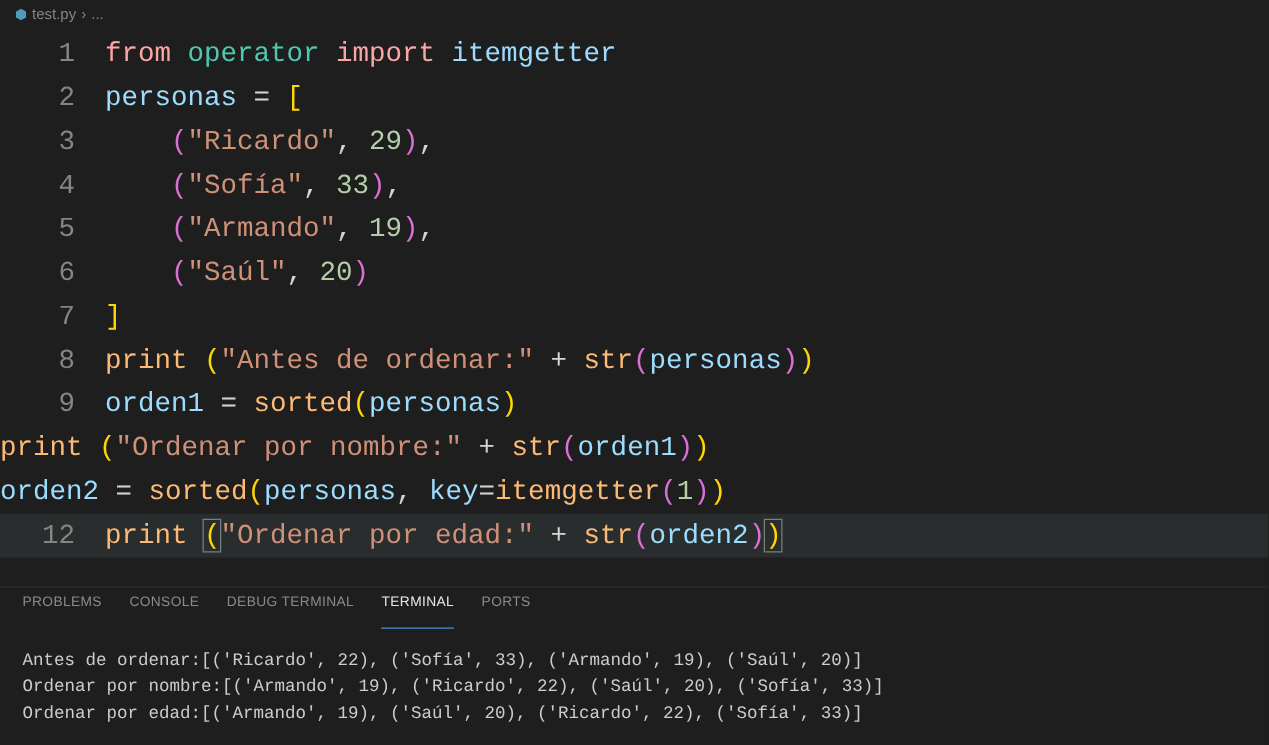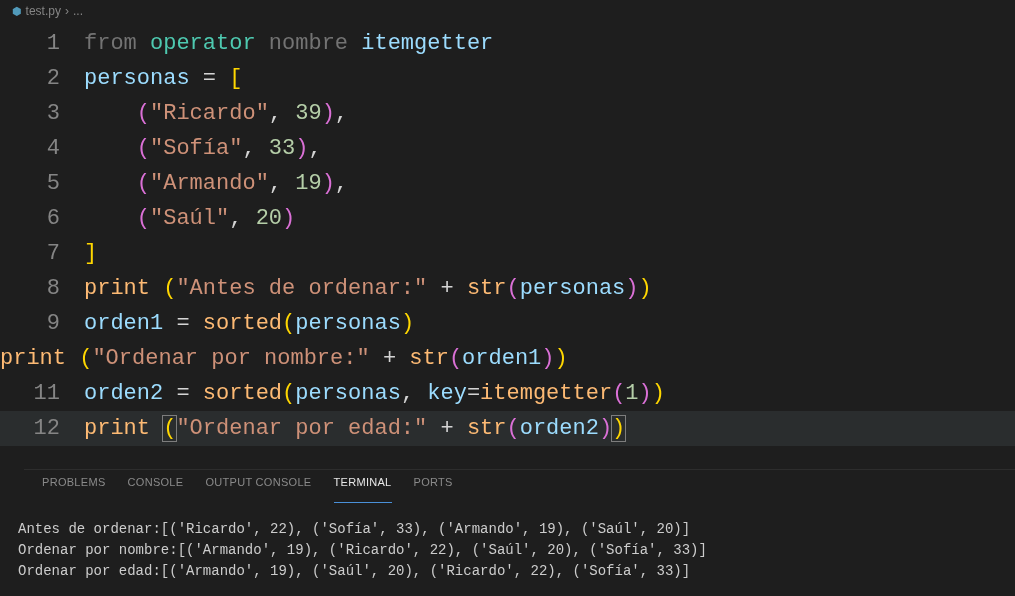--- a/index.html
+++ b/index.html
@@ -38,41 +38,40 @@
   width: 84px;
   text-align: right;
   padding-right: 24px;
   color: #858585;
   user-select: none;
 }
 .code-content {
   white-space: pre;
   flex: 1;
 }
-.keyword { color: #737373; font-family: Liberation Mono, monospace; }
+.keyword { color: #fca5a5; font-family: Liberation Mono, monospace; }
 .module { color: #4ec9b0; text-align: center; }
 .func { color: #fdba74; }
 .string { color: #ce9178; }
 .number { color: #b5cea8; }
 .var { color: #9cdcfe; }
 .punct { color: #d4d4d4; }
 .bracket-y { color: #ffd700; }
 .bracket-p { color: #da70d6; }
 .param { color: #9cdcfe; }
 .cursor-box { outline:1px solid #7d7d7d; }
 
 .panel-tabs {
   display: flex;
   gap: 22px;
   padding: 6px 18px 8px 18px;
   font-family: -apple-system, BlinkMacSystemFont, 'Segoe UI', sans-serif;
   font-size: 11px;
   color: #8a8a8a;
   border-top: 1px solid #2d2d2d;
-  margin-left: 24px;
 }
 .panel-tab { cursor: pointer; letter-spacing: 0.3px; }
 .panel-tab.active { color: #e7e7e7; border-bottom: 1px solid #4a90d9; padding-bottom: 14px; }
 
 .terminal {
   padding: 8px 18px 14px 18px;
   font-size: 14px;
   line-height: 21px;
   font-family: Consolas, 'Courier New', monospace;
   color: #cccccc;
@@ -85,29 +84,29 @@
 <div class="breadcrumb">
   <span class="breadcrumb-icon">⬢</span>
   <span>test.py</span>
   <span>›</span>
   <span>...</span>
 </div>
 
 <div class="editor" id="editor">
     <div class="code-line">
       <div class="gutter">1</div>
-      <div class="code-content"><span class="keyword">from</span><span class="punct"> </span><span class="module">operator</span><span class="punct"> </span><span class="keyword">nombre</span><span class="punct"> </span><span class="var">itemgetter</span></div>
+      <div class="code-content"><span class="keyword">from</span><span class="punct"> </span><span class="module">operator</span><span class="punct"> </span><span class="keyword">import</span><span class="punct"> </span><span class="var">itemgetter</span></div>
     </div>
     <div class="code-line">
       <div class="gutter">2</div>
       <div class="code-content"><span class="var">personas</span><span class="punct"> </span><span class="punct">=</span><span class="punct"> </span><span class="bracket-y">[</span></div>
     </div>
     <div class="code-line">
       <div class="gutter">3</div>
-      <div class="code-content"><span class="punct">    </span><span class="bracket-p">(</span><span class="string">"Ricardo"</span><span class="punct">, </span><span class="number">39</span><span class="bracket-p">)</span><span class="punct">,</span></div>
+      <div class="code-content"><span class="punct">    </span><span class="bracket-p">(</span><span class="string">"Ricardo"</span><span class="punct">, </span><span class="number">29</span><span class="bracket-p">)</span><span class="punct">,</span></div>
     </div>
     <div class="code-line">
       <div class="gutter">4</div>
       <div class="code-content"><span class="punct">    </span><span class="bracket-p">(</span><span class="string">"Sofía"</span><span class="punct">, </span><span class="number">33</span><span class="bracket-p">)</span><span class="punct">,</span></div>
     </div>
     <div class="code-line">
       <div class="gutter">5</div>
       <div class="code-content"><span class="punct">    </span><span class="bracket-p">(</span><span class="string">"Armando"</span><span class="punct">, </span><span class="number">19</span><span class="bracket-p">)</span><span class="punct">,</span></div>
     </div>
     <div class="code-line">
@@ -123,32 +122,31 @@
       <div class="code-content"><span class="func">print</span><span class="punct"> </span><span class="bracket-y">(</span><span class="string">"Antes de ordenar:"</span><span class="punct"> </span><span class="punct">+</span><span class="punct"> </span><span class="func">str</span><span class="bracket-p">(</span><span class="var">personas</span><span class="bracket-p">)</span><span class="bracket-y">)</span></div>
     </div>
     <div class="code-line">
       <div class="gutter">9</div>
       <div class="code-content"><span class="var">orden1</span><span class="punct"> </span><span class="punct">=</span><span class="punct"> </span><span class="func">sorted</span><span class="bracket-y">(</span><span class="var">personas</span><span class="bracket-y">)</span></div>
     </div>
     <div class="code-line">
       <div class="code-content"><span class="func">print</span><span class="punct"> </span><span class="bracket-y">(</span><span class="string">"Ordenar por nombre:"</span><span class="punct"> </span><span class="punct">+</span><span class="punct"> </span><span class="func">str</span><span class="bracket-p">(</span><span class="var">orden1</span><span class="bracket-p">)</span><span class="bracket-y">)</span></div>
     </div>
     <div class="code-line">
-      <div class="gutter">11</div>
       <div class="code-content"><span class="var">orden2</span><span class="punct"> </span><span class="punct">=</span><span class="punct"> </span><span class="func">sorted</span><span class="bracket-y">(</span><span class="var">personas</span><span class="punct">, </span><span class="param">key</span><span class="punct">=</span><span class="func">itemgetter</span><span class="bracket-p">(</span><span class="number">1</span><span class="bracket-p">)</span><span class="bracket-y">)</span></div>
     </div>
     <div class="code-line active">
       <div class="gutter">12</div>
       <div class="code-content"><span class="func">print</span><span class="punct"> </span><span class="bracket-y cursor-box">(</span><span class="string">"Ordenar por edad:"</span><span class="punct"> </span><span class="punct">+</span><span class="punct"> </span><span class="func">str</span><span class="bracket-p">(</span><span class="var">orden2</span><span class="bracket-p">)</span><span class="bracket-y cursor-box">)</span></div>
     </div>
   </div>
 
 <div class="panel-tabs" id="panel-tabs">
     <div class="panel-tab">PROBLEMS</div>
     <div class="panel-tab">CONSOLE</div>
-    <div class="panel-tab">OUTPUT CONSOLE</div>
+    <div class="panel-tab">DEBUG TERMINAL</div>
     <div class="panel-tab active">TERMINAL</div>
     <div class="panel-tab">PORTS</div>
   </div>
 
 <div class="terminal" id="terminal">Antes de ordenar:[('Ricardo', 22), ('Sofía', 33), ('Armando', 19), ('Saúl', 20)]
 Ordenar por nombre:[('Armando', 19), ('Ricardo', 22), ('Saúl', 20), ('Sofía', 33)]
 Ordenar por edad:[('Armando', 19), ('Saúl', 20), ('Ricardo', 22), ('Sofía', 33)]</div>
 
 </body></html>

